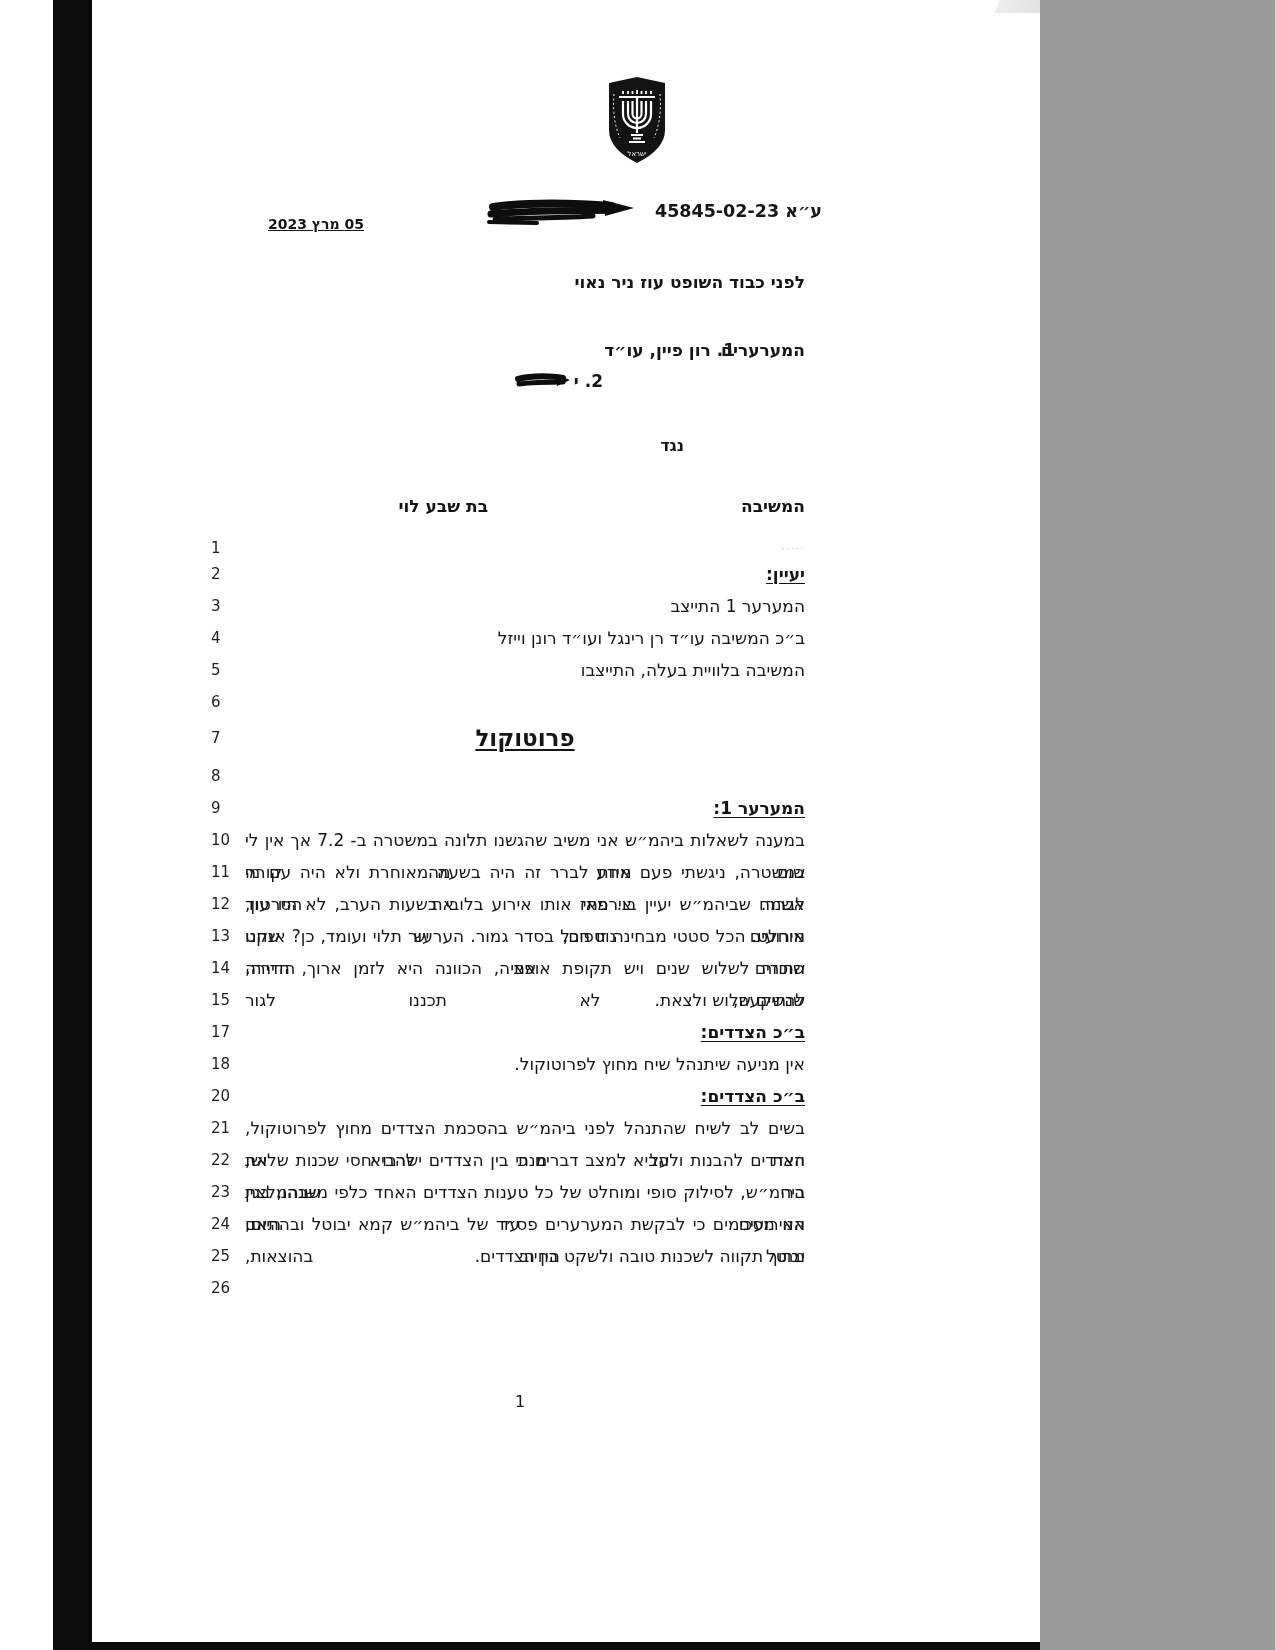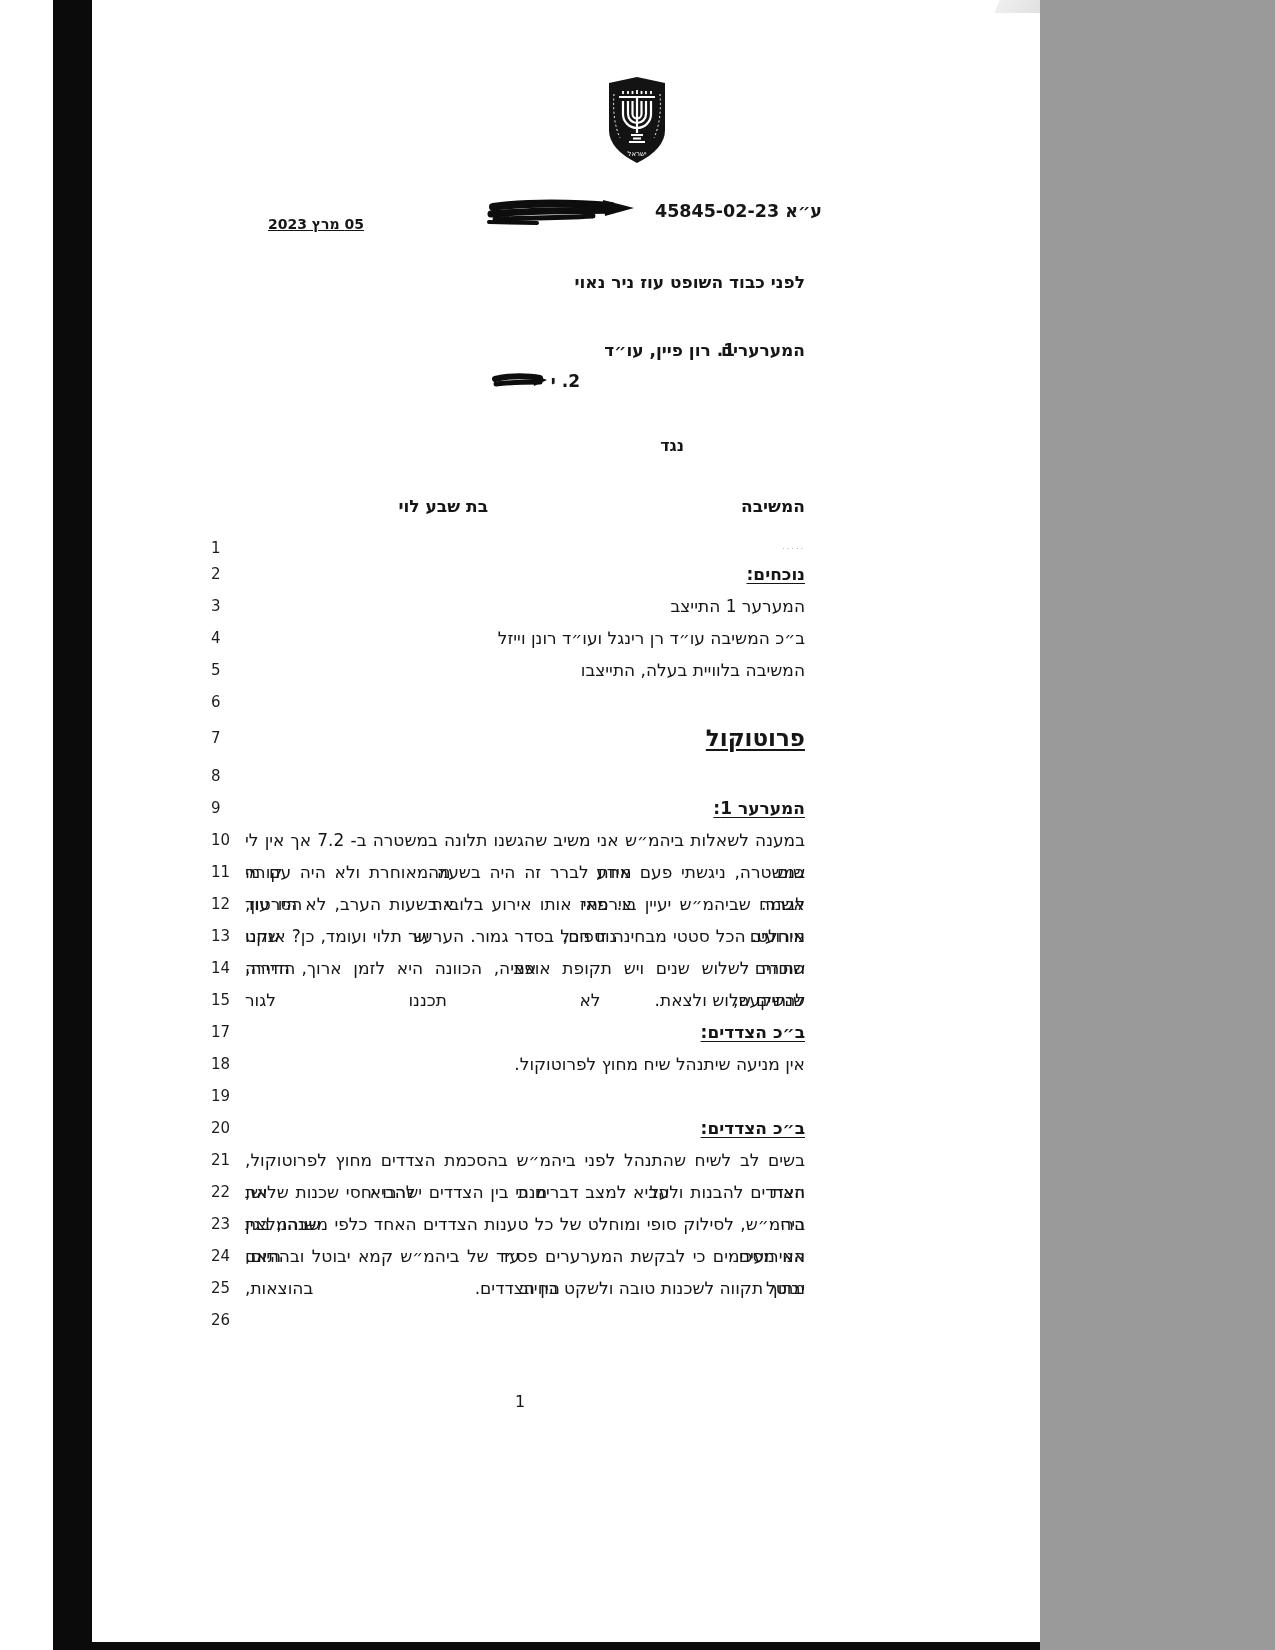--- a/index.html
+++ b/index.html
@@ -18,31 +18,31 @@
     font-weight:700;font-size:20px;letter-spacing:.2px;}
   .doc-date{position:absolute;left:268px;top:216px;font-weight:700;font-size:14px;direction:rtl;text-decoration:underline;}
   .case-row{position:absolute;top:197px;right:218px;display:flex;align-items:center;gap:20px;direction:rtl;text-align:center;}
   .case-label{font-weight:700;font-size:17.5px;white-space:nowrap;}
   .judge-line{position:absolute;top:272px;right:235px;font-weight:700;font-size:17px;}
   
   .party-label{position:absolute;right:235px;font-weight:700;font-size:17px;}
   .appellants-label{top:340px;}
   .respondent-label{top:496px;}
   .appellant-1{position:absolute;top:340px;right:305px;font-weight:700;font-size:17px;white-space:nowrap;}
-  .appellant-2{position:absolute;top:371px;right:460px;display:flex;align-items:center;gap:3px;
+  .appellant-2{position:absolute;top:371px;right:437px;display:flex;align-items:center;gap:3px;
     font-weight:700;font-size:17px;direction:rtl;}
   .versus{position:absolute;top:436px;left:612px;width:72px;font-weight:700;font-size:16px;}
   .respondent-name{position:absolute;top:496px;right:552px;font-weight:700;font-size:17px;white-space:nowrap;}
   
   .lines{position:absolute;top:538px;right:235px;left:211px;}
   .line-row{display:flex;direction:rtl;height:32px;}
   .line-row.row-first{height:20px;}
   .line-row.row-title{height:42px;}
   .line-content{flex:1 1 auto;font-size:17px;line-height:32px;text-align:right;min-width:0;}
-  .row-title .line-content{font-size:23px;font-weight:700;line-height:40px;}
+  .row-title .line-content{text-align:center;font-size:23px;font-weight:700;line-height:40px;}
   .t-heading .line-content{font-weight:700;}
   .t-justify .line-content{text-align:justify;text-align-last:justify;-moz-text-align-last:justify;}
   .t-artifact .line-content{font-size:8px;color:#a9a9a9;letter-spacing:2px;line-height:18px;}
   .u{text-decoration:underline;text-underline-offset:3px;}
   .line-num{flex:0 0 34px;direction:ltr;text-align:left;font-size:15px;line-height:32px;color:#1d1d1d;}
   .row-first .line-num{line-height:20px;}
   .row-title .line-num{line-height:40px;font-size:15px;font-weight:400;}
   
   .page-number{position:absolute;left:0;right:0;top:1392px;text-align:center;font-size:16px;}
   svg{display:block;}
@@ -117,21 +117,21 @@
 
   <div class="party-label respondent-label">המשיבה</div>
   <div class="respondent-name">בת שבע לוי</div>
 
   <div class="lines" id="lines-container">
       <div class="line-row t-artifact row-first">
         <div class="line-content">.....</div>
         <div class="line-num">1</div>
       </div>
       <div class="line-row t-heading">
-        <div class="line-content"><span class="u">נוכחים:</span></div>
+        <div class="line-content"><span class="u">יעיין:</span></div>
         <div class="line-num">2</div>
       </div>
       <div class="line-row t-text">
         <div class="line-content">המערער 1 התייצב</div>
         <div class="line-num">3</div>
       </div>
       <div class="line-row t-text">
         <div class="line-content">ב״כ המשיבה עו״ד רן רינגל ועו״ד רונן וייזל</div>
         <div class="line-num">4</div>
       </div>
@@ -180,24 +180,20 @@
         <div class="line-num">15</div>
       </div>
       <div class="line-row t-heading">
         <div class="line-content"><span class="u">ב״כ הצדדים:</span></div>
         <div class="line-num">17</div>
       </div>
       <div class="line-row t-text">
         <div class="line-content">אין מניעה שיתנהל שיח מחוץ לפרוטוקול.</div>
         <div class="line-num">18</div>
       </div>
-      <div class="line-row t-blank">
-        <div class="line-content"></div>
-        <div class="line-num">19</div>
-      </div>
       <div class="line-row t-heading">
         <div class="line-content"><span class="u">ב״כ הצדדים:</span></div>
         <div class="line-num">20</div>
       </div>
       <div class="line-row t-justify">
         <div class="line-content">בשים לב לשיח שהתנהל לפני ביהמ״ש בהסכמת הצדדים מחוץ לפרוטוקול, וזאת על מנת להביא את</div>
         <div class="line-num">21</div>
       </div>
       <div class="line-row t-justify">
         <div class="line-content">הצדדים להבנות ולהביא למצב דברים כי בין הצדדים ישררו יחסי שכנות שלוש, הרי שבהמלצת</div>

